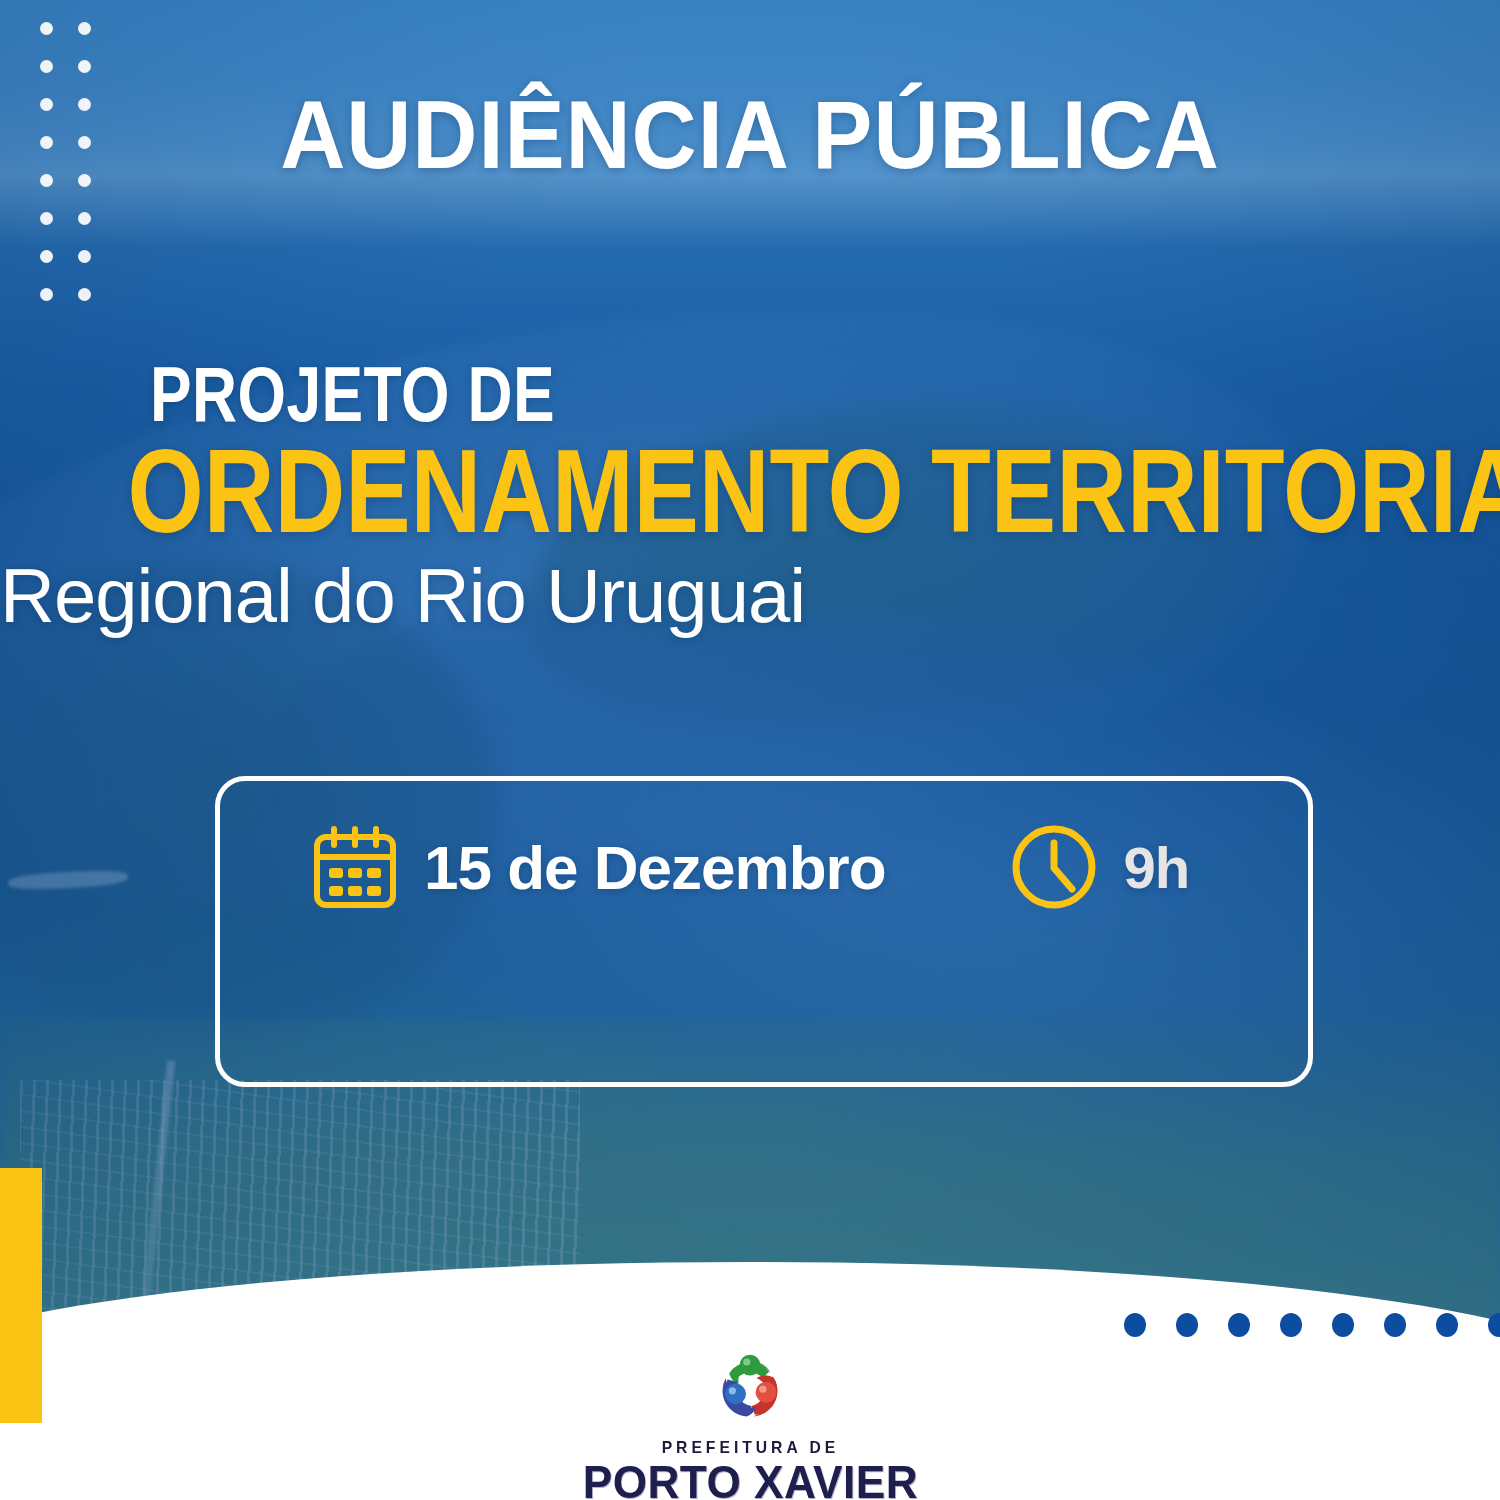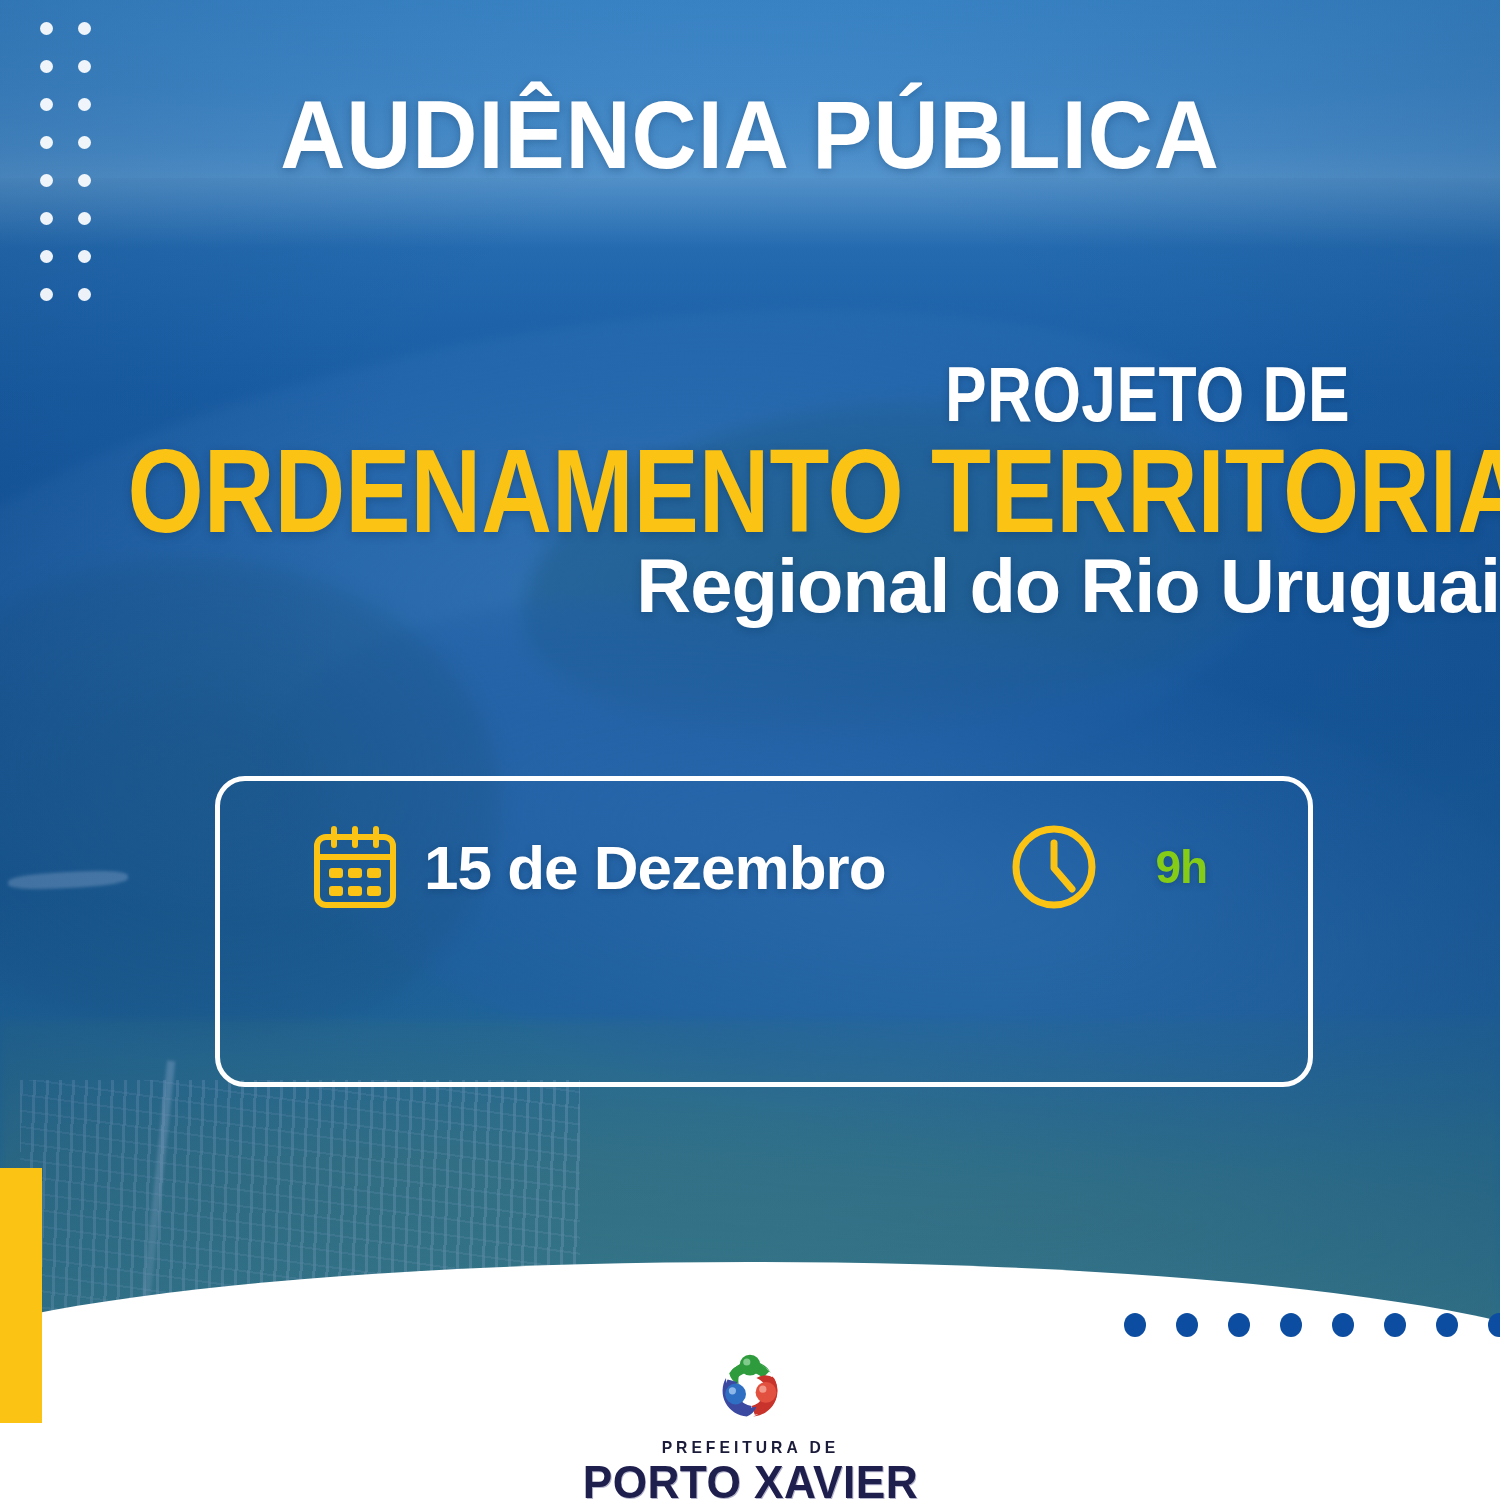--- a/index.html
+++ b/index.html
@@ -127,21 +127,21 @@
     font-family:"Liberation Sans", sans-serif;
     font-weight:700;
     font-size:97px;
     line-height:1;
     letter-spacing:1px;
     transform:scaleX(.93);
     text-shadow:0 2px 10px rgba(6,40,80,.30);
     white-space:nowrap;
   }
 
-  .headblock{position:absolute;left:0;right:0;top:358px;text-align:right;}
+  .headblock{position:absolute;left:0;right:0;top:358px;text-align:left;}
   .h-projeto{
     color:#ffffff;
     font-weight:700;
     font-size:78px;
     line-height:.94;
     letter-spacing:.5px;
     transform:scaleX(.80);
     text-shadow:0 2px 8px rgba(6,40,80,.28);
     white-space:nowrap;
   }
@@ -151,24 +151,25 @@
     font-size:118px;
     line-height:.95;
     letter-spacing:0px;
     transform:scaleX(.83);
     margin-top:4px;
     text-shadow:0 3px 10px rgba(6,40,80,.28);
     white-space:nowrap;
   }
   .h-regional{
     color:#ffffff;
-    font-weight:700;
+    font-weight:400;
     font-size:76px;
     line-height:1.02;
     letter-spacing:-1px;
+    margin-top:10px;
     text-shadow:0 2px 9px rgba(6,40,80,.28);
     white-space:nowrap;
   }
 
   
   .infobox{
     position:absolute;
     left:215px;top:776px;
     width:1098px;height:311px;
     border:5px solid #ffffff;
@@ -183,22 +184,22 @@
   }
   .row2{
     position:absolute;left:52px;top:170px;
     display:flex;align-items:center;gap:34px;
   }
   .date-text{
     color:#ffffff;font-weight:700;font-size:62px;letter-spacing:-1px;
     text-shadow:0 2px 7px rgba(6,40,80,.30);white-space:nowrap;
   }
   .time-text{
-    color:#84cc16;font-weight:700;font-size:46px;letter-spacing:-1px;
-    text-shadow:0 2px 7px rgba(6,40,80,.30);white-space:nowrap;margin-left:32px;
+    color:#e5e5e5;font-weight:700;font-size:58px;letter-spacing:-1px;
+    text-shadow:0 2px 7px rgba(6,40,80,.30);white-space:nowrap;
   }
   .place-text{
     color:#ffffff;font-weight:700;font-size:47px;letter-spacing:.5px;
     transform:scaleX(.97);
     text-shadow:0 2px 7px rgba(6,40,80,.30);white-space:nowrap;
   }
   .spacer-mid{width:72px;flex:none;}
   .ico{flex:none;display:block;}
 
   

